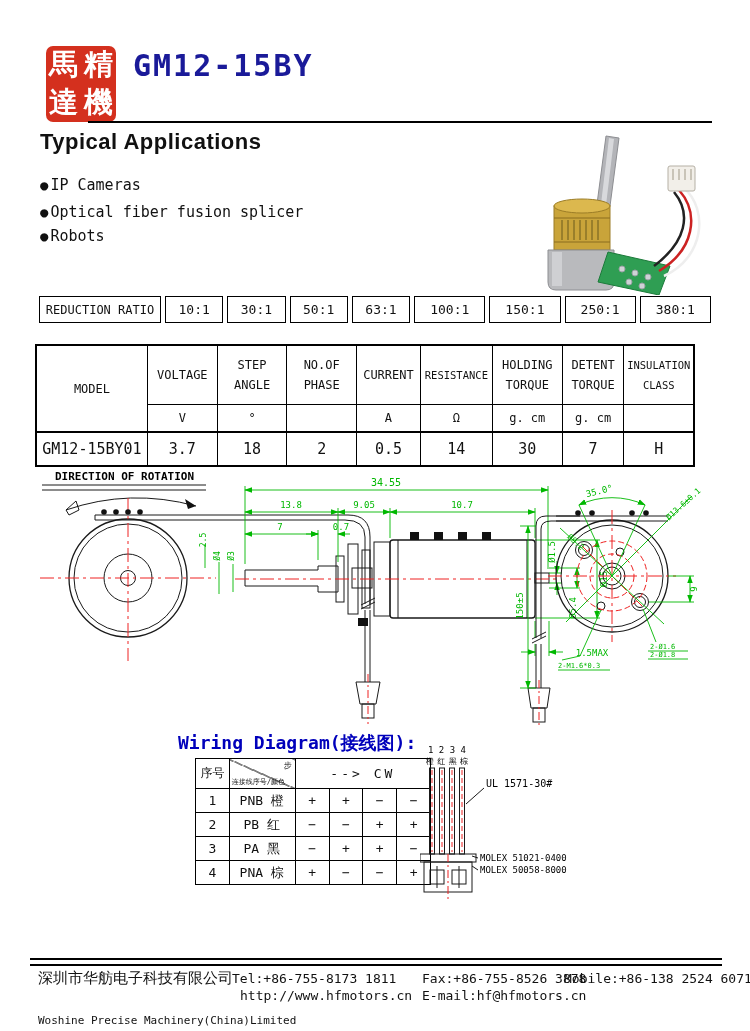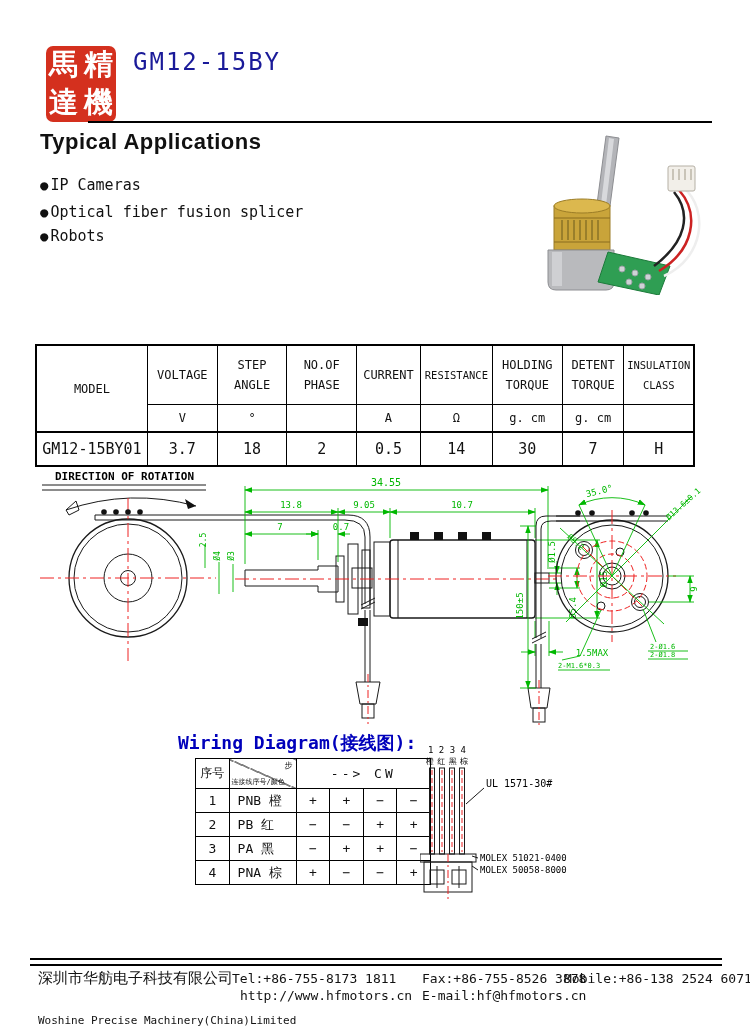--- a/index.html
+++ b/index.html
@@ -5,21 +5,21 @@
   html,body{margin:0;padding:0;background:#888;}
   #page{position:relative;width:750px;height:1031px;background:#ffffff;margin:0 auto;
         font-family:"Liberation Sans",sans-serif;color:#111;overflow:hidden;}
   .abs{position:absolute;}
   .mono{font-family:"DejaVu Sans Mono",monospace;}
 
   
   #stamp{left:46px;top:46px;width:70px;height:76px;background:#d4301e;border-radius:7px;
          display:grid;grid-template-columns:1fr 1fr;grid-template-rows:1fr 1fr;
          color:#fff;font-weight:bold;font-size:29px;line-height:37px;text-align:center;}
-  #doc-title{left:133px;top:48px;font-size:24px;font-weight:normal;color:#1a1a99;letter-spacing:2px;}
+  #doc-title{left:133px;top:48px;font-size:30px;font-weight:bold;color:#1a1a99;letter-spacing:2px;}
   #doc-subtitle{right:38px;top:98px;font-size:16px;}
   #header-rule{left:88px;top:121px;width:624px;height:2px;background:#000;}
 
   
   #apps-heading{left:40px;top:129px;font-size:22px;font-weight:bold;letter-spacing:.5px;}
   .bullet-row{left:40px;font-size:15px;display:flex;align-items:center;gap:2px;}
   .bullet-dot{font-size:14px;}
 
   
   #red-table{left:35px;top:296px;width:680px;border-collapse:separate;border-spacing:4px 0;}
@@ -36,21 +36,21 @@
   #spec-table .units td{height:24px;font-size:12px;}
   #spec-table .datarow td{height:30px;font-size:15px;border-top:2px solid #000;margin-left:32px;}
   #spec-table th.small{font-size:10.5px;}
 
   
   #wiring-title{left:178px;top:731px;font-size:18px;font-weight:bold;color:#0000bb;}
   #wtable{left:195px;top:758px;width:236px;border-collapse:collapse;}
   #wtable td{border:1px solid #000;text-align:center;font-family:"DejaVu Sans Mono",monospace;}
   #wtable .hrow td{height:27px;font-size:12px;}
   #wtable .drow td{height:21px;font-size:13px;}
-  #wtable td.name{text-align:left;padding-left:8px;font-size:13px;}
+  #wtable td.name{text-align:center;padding-left:0;font-size:13px;}
   td.diag{position:relative;width:74px;padding:0;
      background:linear-gradient(to bottom left,transparent 49.2%,#000 49.2%,#000 50.8%,transparent 50.8%);}
   .diag-top{position:absolute;right:3px;top:1px;font-size:8px;}
   .diag-bottom{position:absolute;left:2px;bottom:1px;font-size:7px;white-space:nowrap;}
   #wtable td.cw{letter-spacing:3px;font-size:13px;}
 
   
   #footer-rule{left:30px;top:958px;width:692px;height:4px;border-top:2px solid #000;border-bottom:2px solid #000;}
   .fline span{position:absolute;white-space:nowrap;}
   #f-cn{left:38px;top:969px;font-size:15px;}
@@ -126,20 +126,35 @@
   <path d="M146,146 C186,128 191,80 166,58" stroke="#eeeeee" stroke-width="2.5" fill="none"></path>
   <rect x="150" y="36" width="27" height="25" rx="2" fill="#f2efe9" stroke="#b5b0a5"></rect>
   <g stroke="#c9c4b8" stroke-width="2">
     <line x1="155" y1="39" x2="155" y2="50"></line>
         <line x1="161" y1="39" x2="161" y2="50"></line>
     <line x1="167" y1="39" x2="167" y2="50"></line>
         <line x1="173" y1="39" x2="173" y2="50"></line>
   </g>
 </svg>
 
+<table class="abs" id="red-table">
+  <tbody>
+        <tr>
+    <td class="lbl">REDUCTION RATIO</td>
+    <td>10:1</td>
+    <td>30:1</td>
+    <td>50:1</td>
+    <td>63:1</td>
+    <td>100:1</td>
+    <td>150:1</td>
+    <td>250:1</td>
+    <td>380:1</td>
+  </tr>
+</tbody>
+    </table>
 
 <table class="abs" id="spec-table">
   <colgroup>
         <col style="width:112px">
         <col style="width:70px">
         <col style="width:70px">
         <col style="width:70px">
     <col style="width:64px">
         <col style="width:72px">
         <col style="width:70px">

